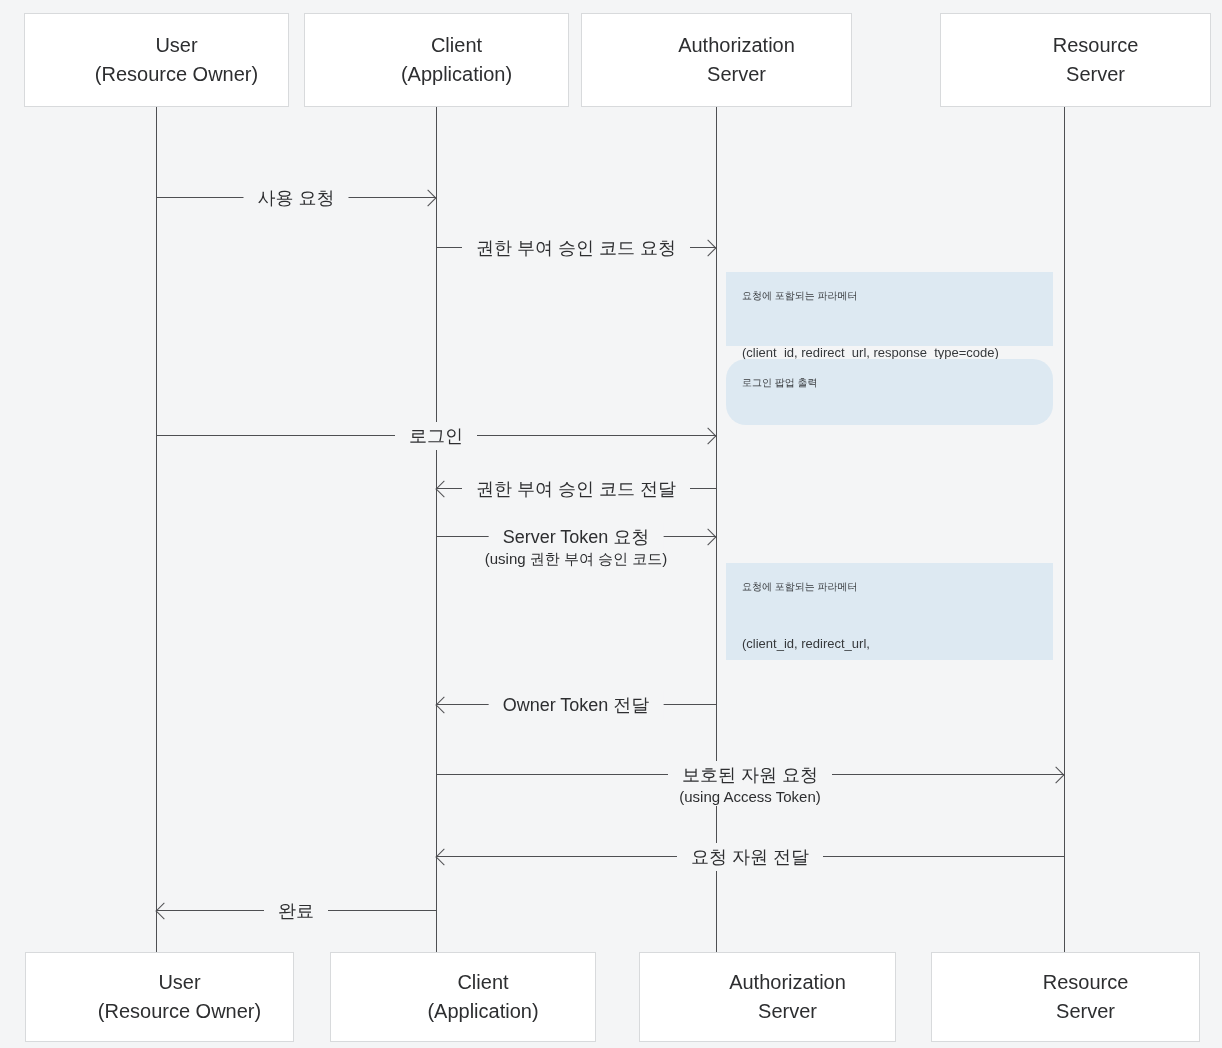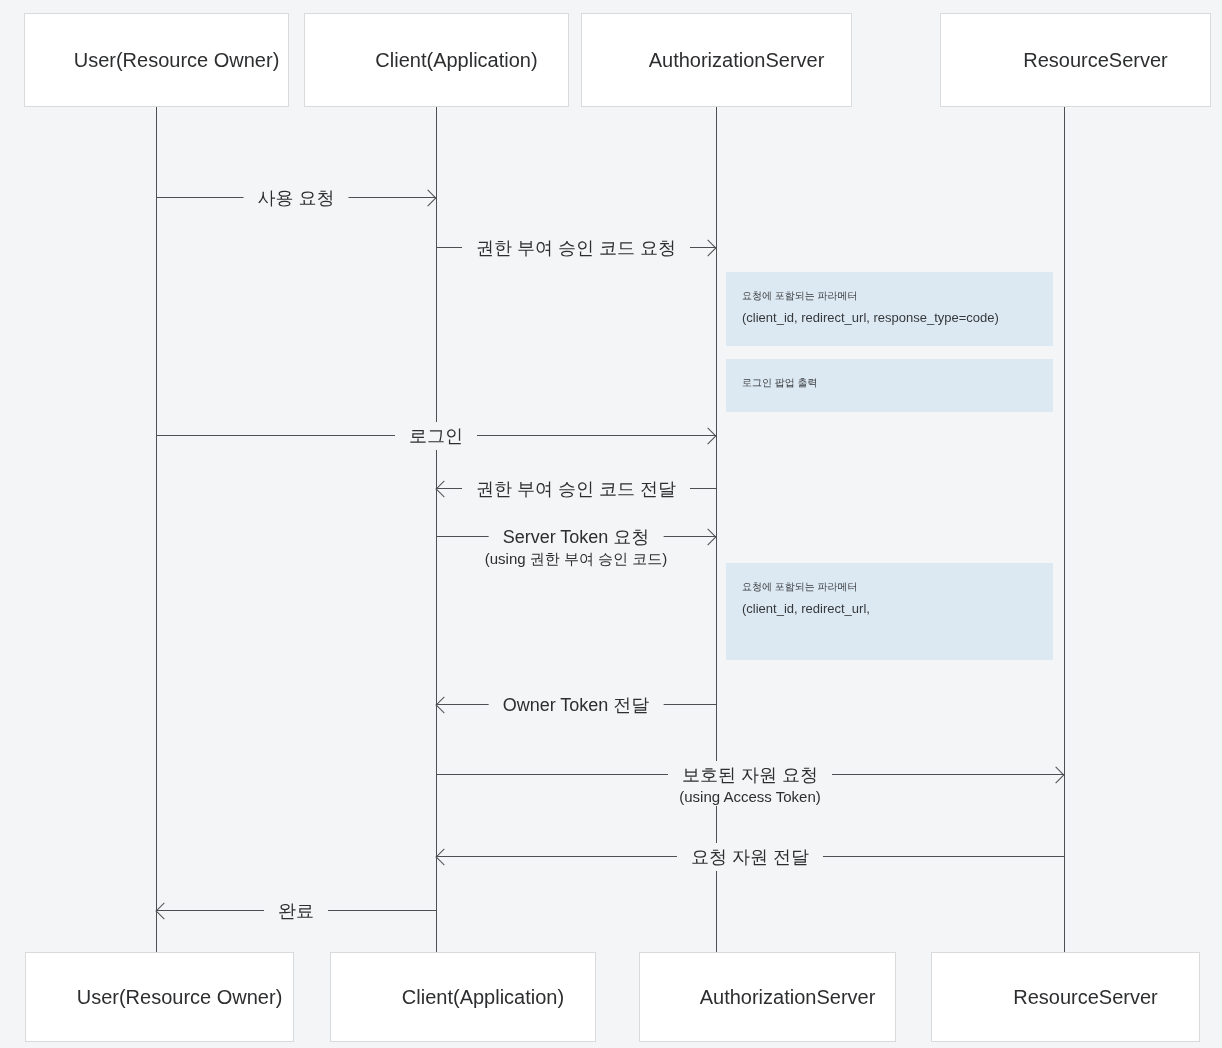--- a/index.html
+++ b/index.html
@@ -5,21 +5,21 @@
   :root{
     --bg:#f4f5f6; --line:#4e4f52; --box-border:#d8dadc; --box-fill:#ffffff;
     --text:#2d2e30; --note-fill:#dde9f2; --note-text:#36393c;
   }
   html,body{margin:0;padding:0;}
   body{background:var(--bg);font-family:"Liberation Sans","DejaVu Sans",sans-serif;}
   .canvas{position:relative;width:1222px;height:1048px;background:var(--bg);overflow:hidden;}
 
   
   .pbox{position:absolute;box-sizing:border-box;background:var(--box-fill);
-        border:1px solid var(--box-border);display:flex;flex-direction:row;
+        border:1px solid var(--box-border);display:flex;flex-direction:column;
         align-items:center;justify-content:center;z-index:4;
         font-size:20px;line-height:1.45;color:var(--text);text-align:center;padding-left:40px;}
 
   
   .lifeline{position:absolute;top:107px;height:845px;width:1.5px;
             background:var(--line);z-index:1;}
 
   
   .msg{position:absolute;height:0;z-index:3;}
   .shaft{position:absolute;left:0;right:0;top:-0.8px;border-top:1.6px solid var(--line);}
@@ -32,21 +32,21 @@
        background:var(--bg);padding:2px 14px;font-size:18px;color:var(--text);
        white-space:nowrap;z-index:2;}
   .sub{position:absolute;left:50%;top:12px;transform:translateX(-50%);
        background:var(--bg);padding:1px 10px;font-size:15px;color:var(--text);
        white-space:nowrap;z-index:2;}
 
   
   .note{position:absolute;left:726px;width:327px;box-sizing:border-box;
         background:var(--note-fill);padding:13px 16px;z-index:2;color:var(--note-text);}
   .note .ntitle{font-size:10px;line-height:22px;}
-  .note .nline{font-size:13px;line-height:21px;color:var(--note-text);}
+  .note .nline{font-size:13px;line-height:21px;color:var(--note-text);margin-top:35px;}
 </style>
 </head>
 <body>
 
 <div class="canvas">
 
   <div class="lifeline" style="left:155.5px;"></div>
   <div class="lifeline" style="left:435.5px;"></div>
   <div class="lifeline" style="left:715.5px;"></div>
   <div class="lifeline" style="left:1063.5px;"></div>
@@ -82,21 +82,21 @@
   </div>
   <div class="pbox" style="left:931px;top:952px;width:269px;height:90px;">
     <div>Resource</div>
     <div>Server</div>
   </div>
 
   <div class="note" style="top:272px;height:74px;">
     <div class="ntitle">요청에 포함되는 파라메터</div>
     <div class="nline">(client_id, redirect_url, response_type=code)</div>
   </div>
-  <div class="note" style="top:359px;height:53px;">
+  <div class="note" style="top:359px;height:66px;border-radius:20px;">
     <div class="ntitle">로그인 팝업 출력</div>
   </div>
   <div class="note" style="top:563px;height:97px;">
     <div class="ntitle">요청에 포함되는 파라메터</div>
     <div class="nline">(client_id, redirect_url,</div>
   </div>
 
   <div class="msg" style="left:156px;top:198px;width:280px;">
     <div class="shaft"></div>
     <div class="head r"></div>

